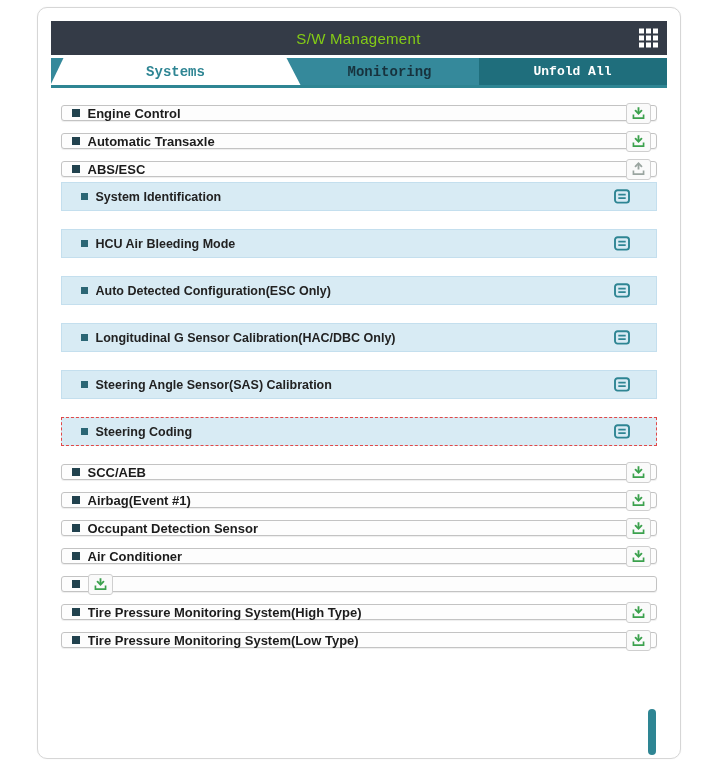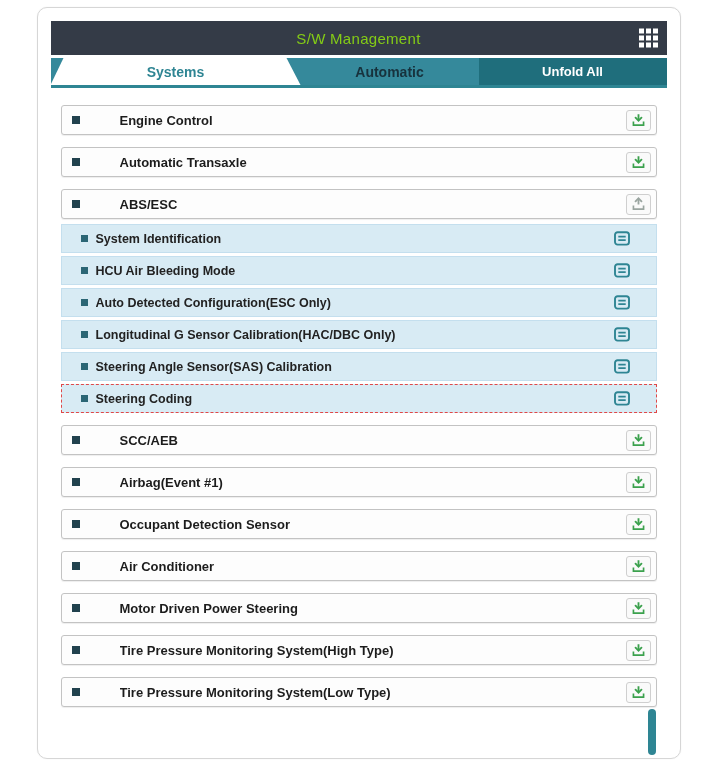--- a/index.html
+++ b/index.html
@@ -58,20 +58,21 @@
     border-bottom: 3px solid #2e8593;
   }
   .tab {
     display: flex;
     align-items: center;
     justify-content: center;
     font-weight: bold;
     font-size: 14px;
     cursor: pointer;
     user-select: none;
+    font-family: Liberation Mono, monospace;
   }
   .tab-systems {
     width: 250px;
     background: #ffffff;
     color: #2e8593;
     clip-path: polygon(0 100%, 13px 0, calc(100% - 14px) 0, 100% 100%);
   }
   .tab-components {
     flex: 1;
     background: #35899B;
@@ -79,31 +80,30 @@
   }
   .unfold-all {
     width: 188px;
     background: #1F6E7C;
     color: #ffffff;
     font-size: 13px;
   }
   
   .list { padding: 17px 10px 0; }
   .main-row {
-    height: 30px;
+    height: 16px;
     display: flex;
     align-items: center;
     background: #fdfdfd;
     border: 1px solid #c3c3c3;
     border-radius: 3px;
     margin-bottom: 12px;
     padding: 0 5px 0 10px;
     box-shadow: 0 1px 1px rgba(0,0,0,.07);
     cursor: pointer;
-    gap: 32px;
   }
   .main-row.expanded { margin-bottom: 5px; }
   .bullet {
     width: 8px; height: 8px;
     background: #21424e;
     margin-right: 8px;
     flex: 0 0 auto;
   }
   .label {
     font-weight: bold;
@@ -124,21 +124,21 @@
     flex: 0 0 auto;
     cursor: pointer;
   }
   .sub-group { margin-bottom: 12px; }
   .sub-row {
     height: 29px;
     display: flex;
     align-items: center;
     background: #d8ebf4;
     border: 1px solid #c4dfee;
-    margin-bottom: 3px;
+    margin-bottom: 18px;
     padding: 0 21px 0 19px;
     cursor: pointer;
   }
   .sub-row .bullet { width: 7px; height: 7px; background: #2b6675; }
   .sub-row .label { font-size: 12.5px; color: #222; }
   .sub-row .icon-btn { border: none; background: transparent; }
   .sub-row.highlighted { border: 1px dashed #e04848; }
   
   .scroll-thumb {
     position: absolute;
@@ -166,21 +166,21 @@
         <span></span>
         <span></span>
       <span></span>
         <span></span>
         <span></span>
     </div>
   </div>
 
   <div class="tabbar">
     <div class="tab tab-systems">Systems</div>
-    <div class="tab tab-components">Automatic</div>
+    <div class="tab tab-components">Monitoring</div>
     <div class="tab unfold-all">Unfold All</div>
   </div>
 
   <div class="list">
       <div class="main-row">
         <span class="bullet"></span>
         <span class="label">Engine Control</span>
         <span class="icon-btn">
           <svg width="15" height="14" viewBox="0 0 16 16">
             <path d="M8 1.4v6.6" stroke="#3BA14D" stroke-width="2.1" fill="none"></path>
@@ -312,21 +312,20 @@
         <span class="icon-btn">
           <svg width="15" height="14" viewBox="0 0 16 16">
             <path d="M8 1.4v6.6" stroke="#3BA14D" stroke-width="2.1" fill="none"></path>
             <path d="M4.6 5.4 8 8.8l3.4-3.4" stroke="#3BA14D" stroke-width="2.1" fill="none" stroke-linecap="round"></path>
             <path d="M2.2 9.8v4.1h11.6V9.8" stroke="#3BA14D" stroke-width="1.9" fill="none"></path>
           </svg>
         </span>
       </div>
       <div class="main-row">
         <span class="bullet"></span>
-        <span class="label">Motor Driven Power Steering</span>
         <span class="icon-btn">
           <svg width="15" height="14" viewBox="0 0 16 16">
             <path d="M8 1.4v6.6" stroke="#3BA14D" stroke-width="2.1" fill="none"></path>
             <path d="M4.6 5.4 8 8.8l3.4-3.4" stroke="#3BA14D" stroke-width="2.1" fill="none" stroke-linecap="round"></path>
             <path d="M2.2 9.8v4.1h11.6V9.8" stroke="#3BA14D" stroke-width="1.9" fill="none"></path>
           </svg>
         </span>
       </div>
       <div class="main-row">
         <span class="bullet"></span>

